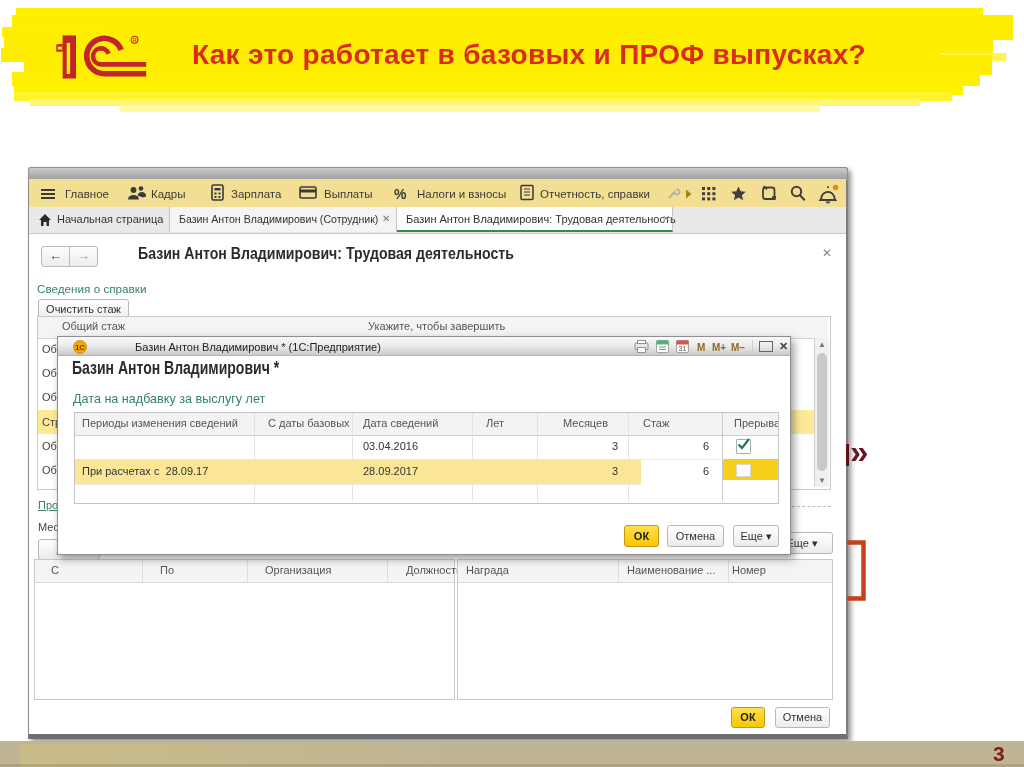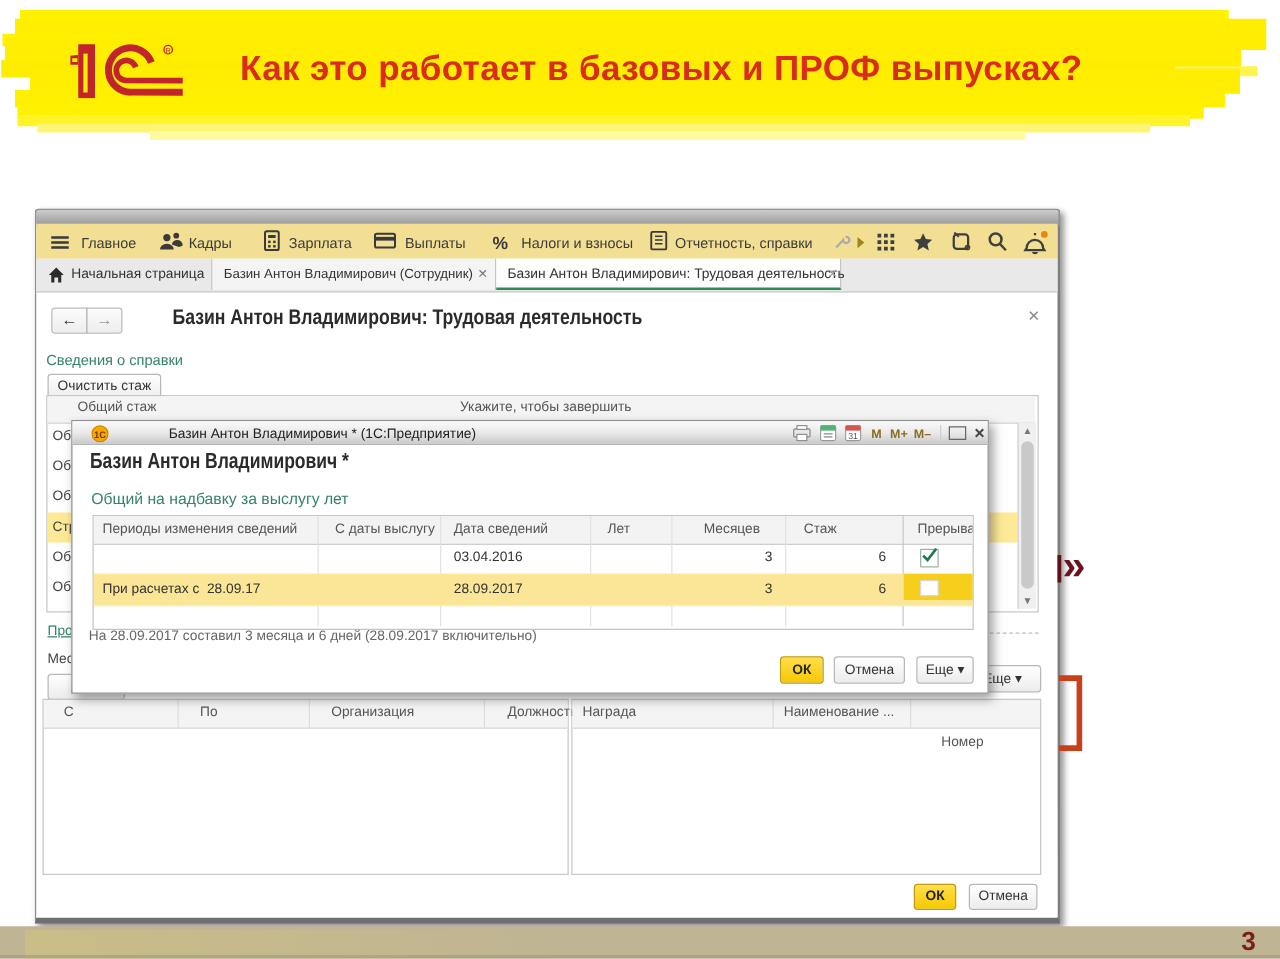--- a/index.html
+++ b/index.html
@@ -172,21 +172,21 @@
       <span class="abs" style="left:371px;top:4px;color:#555;">Должность</span>
       <span class="abs" style="left:107px;top:0;width:1px;height:22px;background:#ddd;"></span>
       <span class="abs" style="left:212px;top:0;width:1px;height:22px;background:#ddd;"></span>
       <span class="abs" style="left:352px;top:0;width:1px;height:22px;background:#ddd;"></span>
     </div>
   </div>
   <div class="abs" style="left:428px;top:391px;width:374px;height:139px;border:1px solid #c8c8c8;">
     <div style="height:22px;background:#f4f4f4;border-bottom:1px solid #d8d8d8;position:relative;">
       <span class="abs" style="left:8px;top:4px;color:#555;">Награда</span>
       <span class="abs" style="left:169px;top:4px;color:#555;">Наименование ...</span>
-      <span class="abs" style="left:295px;top:4px;color:#555;margin-top:24px;">Номер</span>
+      <span class="abs" style="left:274px;top:4px;color:#555;">Номер</span>
       <span class="abs" style="left:160px;top:0;width:1px;height:22px;background:#ddd;"></span>
       <span class="abs" style="left:270px;top:0;width:1px;height:22px;background:#ddd;"></span>
     </div>
   </div>
 
   <div class="okbtn" style="left:702px;top:539px;width:32px;height:19px;line-height:19px;">ОК</div>
   <div class="btn" style="left:746px;top:539px;width:53px;height:19px;line-height:19px;">Отмена</div>
 </div>
 
 <div class="abs" id="dlg" style="left:57px;top:336px;width:732px;height:217px;background:#fff;border:1px solid #8e8e8e;box-shadow:3px 4px 8px rgba(60,60,60,0.5);font-size:11px;color:#333;">
@@ -216,27 +216,27 @@
     </g>
     <text x="63" y="11.5" font-size="10" font-weight="bold" fill="#8a6d1f" font-family="Liberation Sans">M</text>
     <text x="78" y="11.5" font-size="10" font-weight="bold" fill="#8a6d1f" font-family="Liberation Sans">M+</text>
     <text x="97" y="11.5" font-size="10" font-weight="bold" fill="#8a6d1f" font-family="Liberation Sans">M–</text>
   </svg>
   <div class="abs" style="left:701px;top:4px;width:12px;height:9px;border:1.5px solid #666;"></div>
     <div class="abs" style="left:694px;top:3px;width:1px;height:13px;background:#cfcfcf;"></div>
   <div class="abs" style="left:721px;top:2.5px;color:#444;font-size:11px;font-weight:bold;">✕</div>
 
   <div class="abs" style="left:14px;top:21px;font-size:17.5px;font-weight:bold;color:#2b2b2b;transform:scaleX(0.80);transform-origin:0 0;">Базин Антон Владимирович *</div>
-  <div class="abs grn" style="left:15px;top:55px;font-size:12.6px;">Общий на надбавку за выслугу лет</div>
+  <div class="abs grn" style="left:15px;top:55px;font-size:12.6px;">Дата на надбавку за выслугу лет</div>
 
   <div class="abs" style="left:16px;top:75px;width:703px;height:90px;border:1px solid #c4c4c4;">
 
     <div class="abs" style="left:0;top:0;width:703px;height:22px;background:#f3f3f3;border-bottom:1px solid #cfcfcf;color:#555;">
       <span class="abs" style="left:7px;top:4px;">Периоды изменения сведений</span>
-      <span class="abs" style="left:193px;top:4px;">С даты выслугу</span>
+      <span class="abs" style="left:193px;top:4px;">С даты базовых</span>
       <span class="abs" style="left:288px;top:4px;">Дата сведений</span>
       <span class="abs" style="left:411px;top:4px;">Лет</span>
       <span class="abs" style="left:488px;top:4px;">Месяцев</span>
       <span class="abs" style="left:568px;top:4px;">Стаж</span>
       <span class="abs" style="left:659px;top:4px;width:44px;overflow:hidden;white-space:nowrap;">Прерывае</span>
     </div>
 
     <div class="abs" style="left:179px;top:0;width:1px;height:88px;background:#e2e2e2;"></div>
     <div class="abs" style="left:277px;top:0;width:1px;height:88px;background:#e2e2e2;"></div>
     <div class="abs" style="left:397px;top:0;width:1px;height:88px;background:#e2e2e2;"></div>
@@ -247,31 +247,30 @@
     <div class="abs" style="left:0;top:22px;width:703px;height:24px;border-bottom:1px solid #ededed;">
       <span class="abs" style="left:288px;top:5px;">03.04.2016</span>
       <span class="abs" style="left:462px;top:5px;width:81px;text-align:right;">3</span>
       <span class="abs" style="left:553px;top:5px;width:81px;text-align:right;">6</span>
       <span class="abs" style="left:661px;top:4px;width:13px;height:13px;border:1px solid #9fb0a9;border-radius:1px;background:#fff;"></span>
       <svg class="abs" style="left:660px;top:1px;" width="17" height="17" viewBox="0 0 17 17">
           <path d="M3.5 8.5 L7 12 L14 3" fill="none" stroke="#1f7a4d" stroke-width="2.2"></path>
         </svg>
     </div>
 
-    <div class="abs" style="left:0;top:46px;width:703px;height:25px;background:#fae696;border-bottom:1px solid #ededed;">
+    <div class="abs" style="left:0;top:46px;width:566px;height:25px;background:#fae696;border-bottom:1px solid #ededed;">
       <span class="abs" style="left:7px;top:6px;">При расчетах с&nbsp; 28.09.17</span>
       <span class="abs" style="left:288px;top:6px;">28.09.2017</span>
       <span class="abs" style="left:462px;top:6px;width:81px;text-align:right;">3</span>
       <span class="abs" style="left:553px;top:6px;width:81px;text-align:right;">6</span>
       <div class="abs" style="left:648px;top:0;width:55px;height:21px;background:#f6cf1c;"></div>
       <span class="abs" style="left:661px;top:5px;width:13px;height:11px;border:1px solid #d8d8d8;border-radius:1px;background:#fff;"></span>
     </div>
   </div>
 
-  <div class="abs" style="left:13px;top:166px;color:#666;">На 28.09.2017 составил 3 месяца и 6 дней (28.09.2017 включительно)</div>
 
   <div class="okbtn" style="left:566px;top:188px;width:33px;height:20px;line-height:20px;">ОК</div>
   <div class="btn" style="left:609px;top:188px;width:55px;height:20px;line-height:20px;">Отмена</div>
   <div class="btn" style="left:675px;top:188px;width:44px;height:20px;line-height:20px;">Еще ▾</div>
 </div>
 
 <div class="abs" style="left:846px;top:444px;width:2.5px;height:22px;background:#5e1218;"></div>
 <div class="abs" style="left:850px;top:433px;font-size:33px;font-weight:bold;color:#6b1420;">»</div>
 <svg class="abs" style="left:845px;top:540px;" width="22" height="61" viewBox="0 0 22 61">
   <path d="M2 2.5 H18.5 V58.5 H2" fill="none" stroke="#C8401A" stroke-width="4.5"></path>

